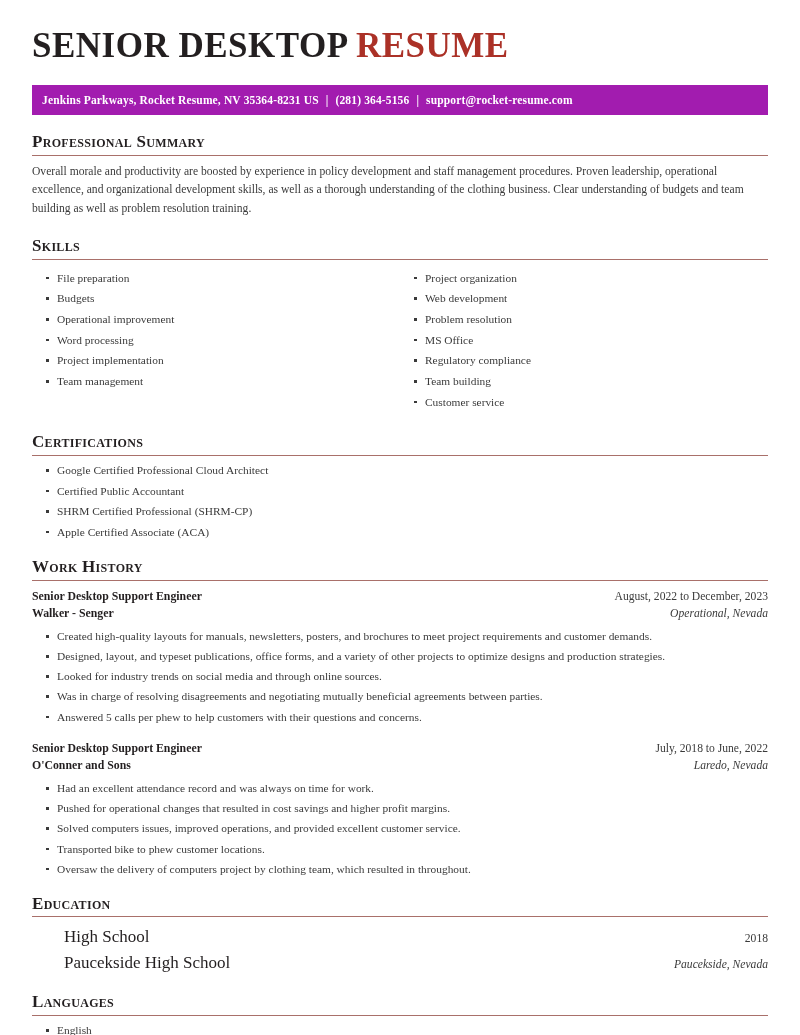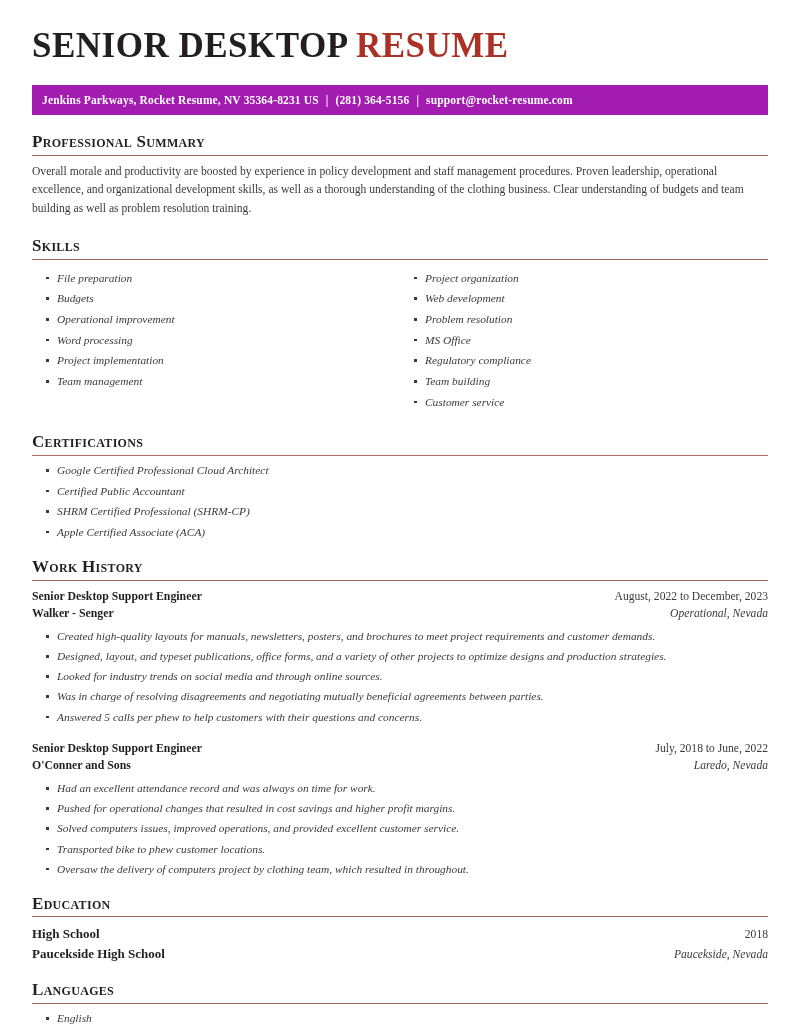--- a/index.html
+++ b/index.html
@@ -78,21 +78,20 @@
     line-height: 1.63;
     color: #3a3a3a;
     text-align: left;
     margin: 2px 0 0 0;
   }
 
   ul.bullets {
     margin: 4px 0 0 0;
     padding: 0;
     list-style: none;
-    font-style: italic;
   }
   ul.bullets li {
     font-size: 11.4px;
     line-height: 1.33;
     color: #3a3a3a;
     padding-left: 25px;
     position: relative;
     margin-bottom: 5.5px;
   }
   ul.bullets li::before {
@@ -145,23 +144,24 @@
     font-style: italic;
     color: #3a3a3a;
     white-space: nowrap;
   }
   .job ul.bullets { margin-top: 6px; }
   .job ul.bullets li { margin-bottom: 5px; }
 
   
   .edu { margin-top: 3px; }
   .edu-degree, .edu-school {
-    font-size: 13px;
-    font-weight: bold;
+    font-size: 17px;
+    font-weight: normal;
     color: #231f20;
+    margin-left: 32px;
   }
   .edu-year {
     font-size: 11.6px;
     color: #3a3a3a;
   }
   .edu-location {
     font-size: 11.6px;
     font-style: italic;
     color: #3a3a3a;
   }

